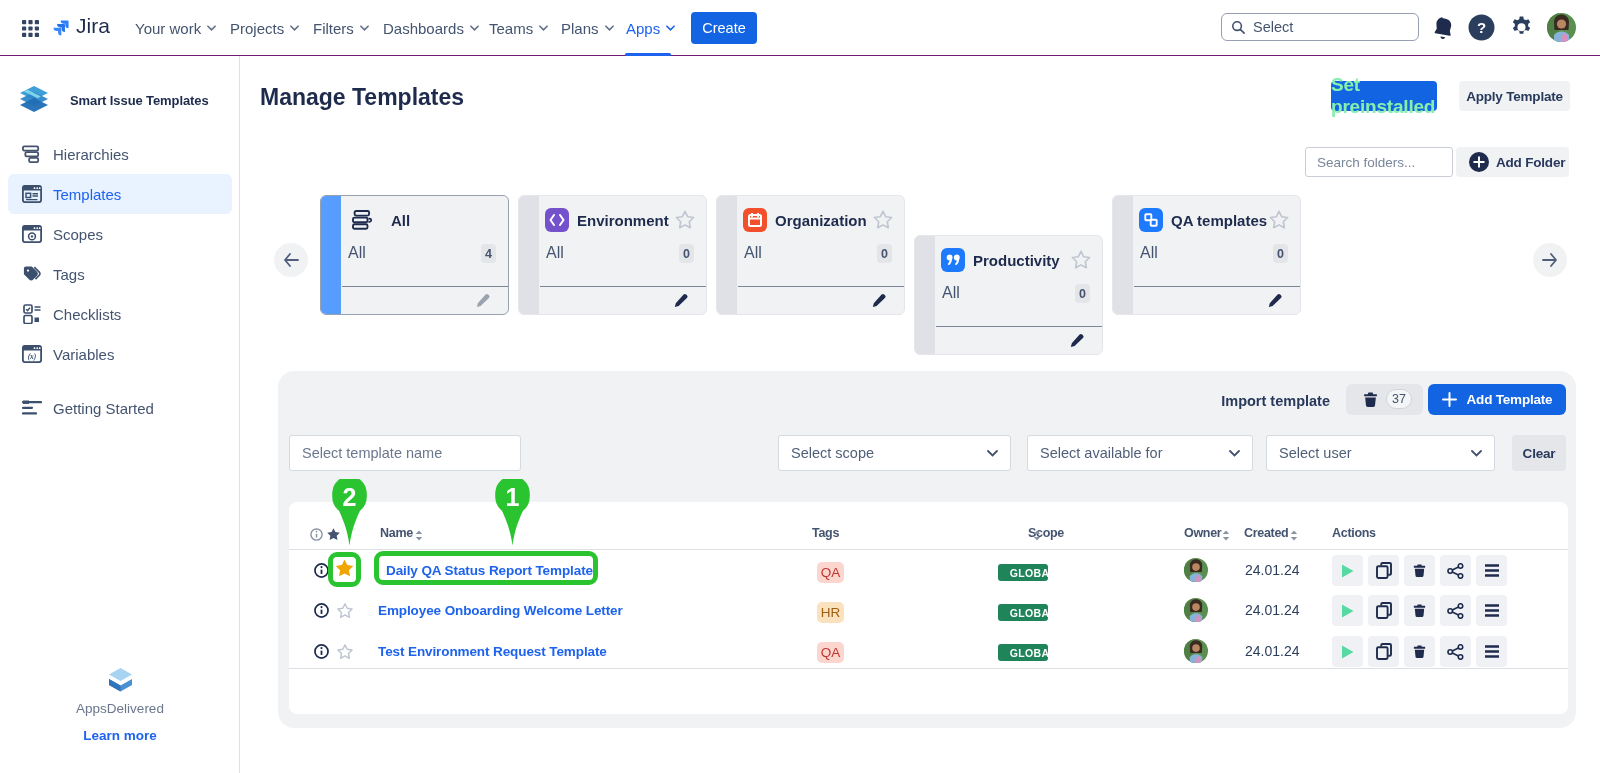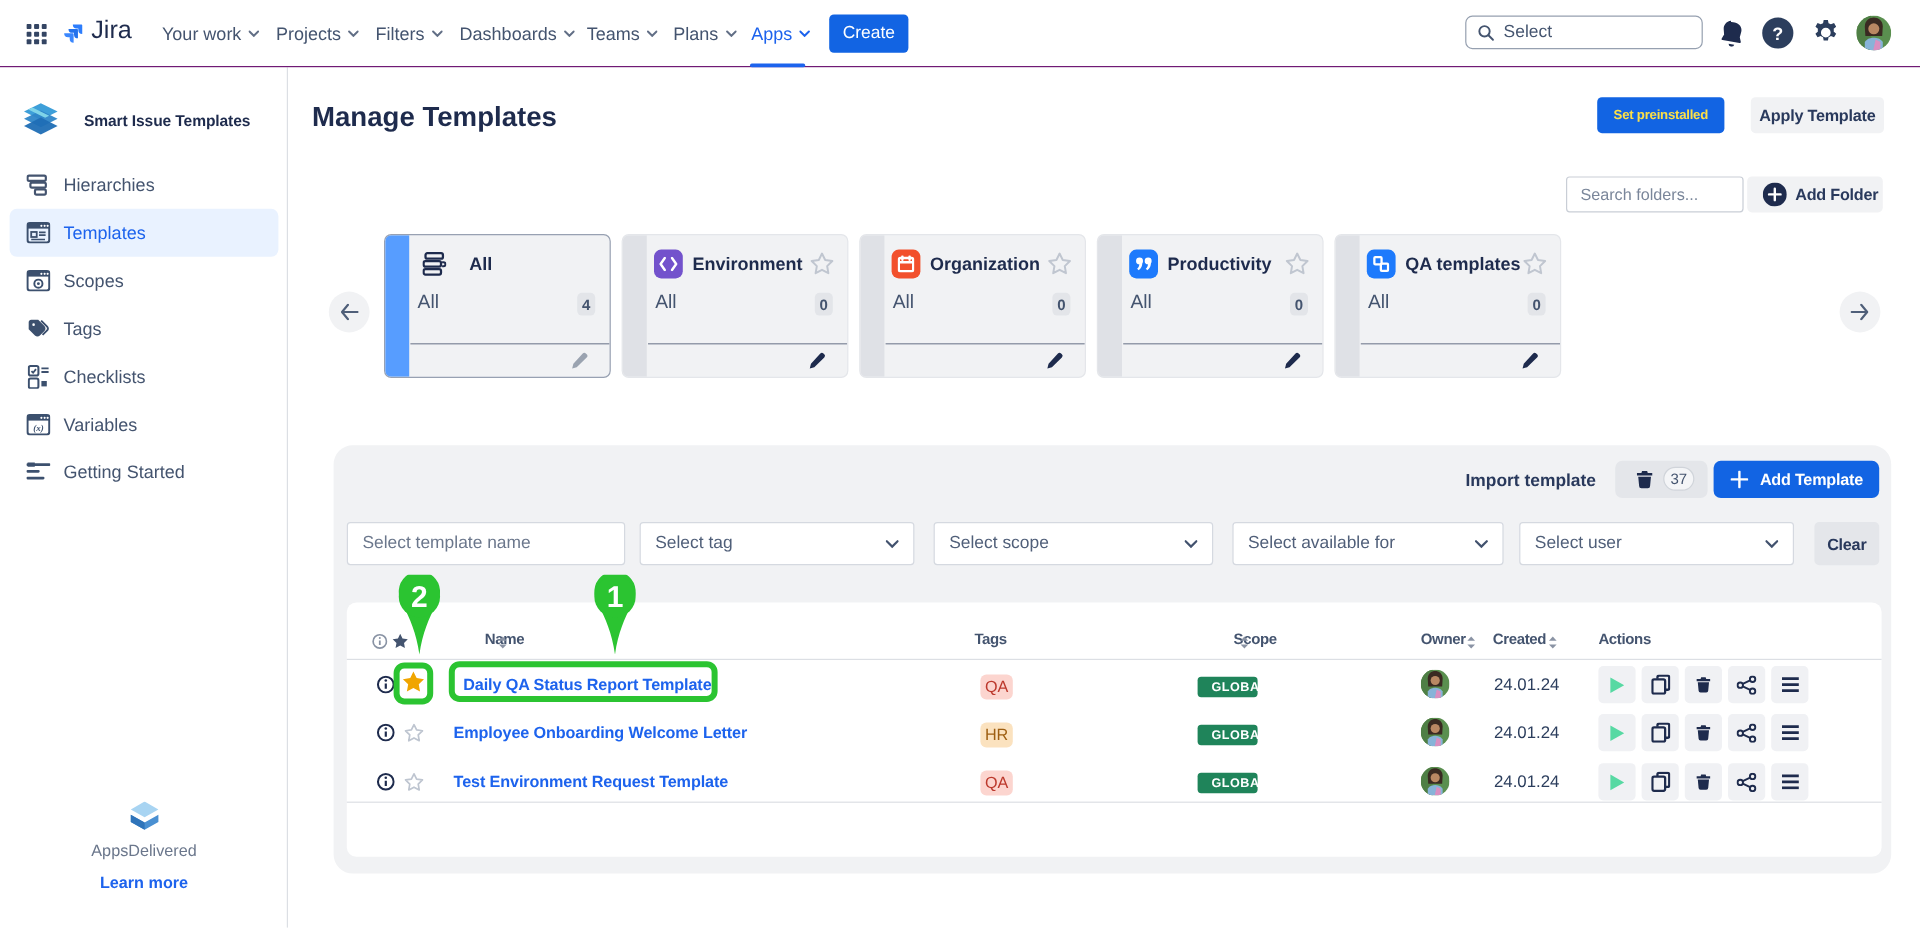--- a/index.html
+++ b/index.html
@@ -207,41 +207,41 @@
           <rect x="0.9" y="0.9" width="18.2" height="16.2" rx="2" fill="none" stroke="#3c506e" stroke-width="1.8"></rect>
           <rect x="0.9" y="0.9" width="18.2" height="4.6" fill="#3c506e"></rect>
           <circle cx="12.5" cy="3.2" r="0.9" fill="#fff"></circle>
           <circle cx="15.2" cy="3.2" r="0.9" fill="#fff"></circle>
           <circle cx="17.7" cy="3.2" r="0.9" fill="#fff"></circle>
           <text x="10" y="14.2" font-size="7.5" font-style="italic" font-weight="bold" fill="#3c506e" text-anchor="middle" font-family="Liberation Serif, serif">(x)</text>
         </svg>
       </span>
     <span class="slb">Variables</span>
   </div>
-  <div class="side-item" style="top:317px;text-align:right;">
+  <div class="side-item" style="top:332px;text-align:right;">
     <span class="sic">
         <svg width="20" height="16" viewBox="0 0 20 16">
           <path d="M1 2.2h18M1 7.8h9M1 13.4h13" stroke="#3c506e" stroke-width="2.2" stroke-linecap="round"></path>
           <path d="M1 2.2h6" stroke="#3c506e" stroke-width="3.4"></path>
         </svg>
       </span>
     <span class="slb">Getting Started</span>
   </div>
 
   <svg class="abs" style="left:108px;top:612px" width="25" height="24" viewBox="0 0 25 24">
     <path d="M12.5 0 24 6.5l-11.5 6.5L1 6.5z" fill="#a8d4f2"></path>
     <path d="M1 11l11.5 6.5L24 11v6l-11.5 6.5L1 17z" fill="#4a90d2"></path>
     <path d="M1 11l11.5 6.5V23.5L1 17z" fill="#2f74ba"></path>
   </svg>
   <div class="abs" style="left:0;top:645px;width:240px;text-align:center;font-size:13.5px;color:#6b778c;">AppsDelivered</div>
   <div class="abs" style="left:0;top:672px;width:240px;text-align:center;font-size:13.5px;font-weight:700;color:#1d63ed;">Learn more</div>
 </div>
 <div id="main">
   <div class="abs" style="left:19px;top:27px;font-size:23px;font-weight:700;color:#1e2b4d;">Manage Templates</div>
-  <div class="btn" style="position:absolute;left:1090px;top:24px;width:106px;height:30px;background:#1264e3;color:#fde047;font-size:11px;letter-spacing:-0.2px;">Set preinstalled</div>
+  <div class="btn" style="position:absolute;left:1090px;top:24px;width:106px;height:30px;background:#1264e3;color:#86efac;font-size:19px;letter-spacing:-0.2px;">Set preinstalled</div>
   <div class="btn" style="position:absolute;left:1218px;top:24px;width:111px;height:30px;background:#f1f2f4;color:#29395c;font-size:13.5px;letter-spacing:-0.2px;">Apply Template</div>
 
   <div class="abs" style="left:1064px;top:90px;width:148px;height:30px;border:1px solid #c9ced6;border-radius:3px;background:#fff;">
     <span style="position:absolute;left:11px;top:7px;font-size:13.5px;color:#7a869a;">Search folders...</span>
   </div>
   <div class="btn" style="position:absolute;left:1215px;top:90px;width:113px;height:30px;background:#f1f2f4;color:#29395c;font-size:13.5px;letter-spacing:-0.2px;gap:7px;justify-content:flex-start;padding-left:13px;">
     <svg width="20" height="20" viewBox="0 0 20 20">
         <circle cx="10" cy="10" r="10" fill="#1e2b4d"></circle>
         <path d="M10 5.2v9.6M5.2 10h9.6" stroke="#fff" stroke-width="2" stroke-linecap="round"></path>
       </svg>
@@ -311,21 +311,21 @@
         <path d="M12 2.5l2.9 5.9 6.5.9-4.7 4.6 1.1 6.5-5.8-3.1-5.8 3.1 1.1-6.5L2.6 9.3l6.5-.9z" fill="none" stroke="#c0c6d0" stroke-width="1.8" stroke-linejoin="round"></path>
       </svg>
     <div class="call">All</div>
     <div class="cbadge">0</div>
     <div class="csep"></div>
     <svg class="cpencil" width="15" height="15" viewBox="0 0 15 15">
         <path d="M10.6 1.6a1.8 1.8 0 0 1 2.6 0l0.7 0.7a1.8 1.8 0 0 1 0 2.6L5.6 13l-3.8 1 1-3.8z" fill="#1e2b4d"></path>
       </svg>
   </div>
 
-  <div class="card" style="left:673px;">
+  <div class="card" style="left:673px;margin-top:40px;">
     <div class="bar"></div>
     <div class="cicon" style="background:#1d7afc;">
         <svg width="16" height="16" viewBox="0 0 16 16">
           <g fill="#fff">
             <circle cx="4.6" cy="5.4" r="2.9"></circle>
             <path d="M6.9 6.9C7 9.5 6 11.7 3.9 13.2L2.6 11.9c1.3-1.1 1.9-2.4 1.8-4z"></path>
             <circle cx="11.8" cy="5.4" r="2.9"></circle>
             <path d="M14.1 6.9c.1 2.6-.9 4.8-3 6.3l-1.3-1.3c1.3-1.1 1.9-2.4 1.8-4z"></path>
           </g>
         </svg>
@@ -373,26 +373,20 @@
     <div class="btn" style="position:absolute;left:1150px;top:13px;width:138px;height:31px;background:#1264e3;color:#fff;font-size:13.5px;letter-spacing:-0.2px;gap:10px;border-radius:6px;">
       <svg width="15" height="15" viewBox="0 0 15 15">
           <path d="M7.5 1v13M1 7.5h13" stroke="#fff" stroke-width="2" stroke-linecap="round"></path>
         </svg>
       Add Template
     </div>
 
     <div class="filter" style="left:11px;width:232px;">
         <span style="color:#6b778c;">Select template name</span>
       </div>
-    <div class="filter" style="left:255px;width:229px;">
-        <span>Select tag</span>
-        <svg class="fchev" width="11" height="7" viewBox="0 0 11 7">
-          <path d="M1 1l4.5 4.5L10 1" fill="none" stroke="#42526e" stroke-width="1.8" stroke-linecap="round"></path>
-        </svg>
-      </div>
     <div class="filter" style="left:500px;width:233px;">
         <span>Select scope</span>
         <svg class="fchev" width="11" height="7" viewBox="0 0 11 7">
           <path d="M1 1l4.5 4.5L10 1" fill="none" stroke="#42526e" stroke-width="1.8" stroke-linecap="round"></path>
         </svg>
       </div>
     <div class="filter" style="left:749px;width:226px;">
         <span>Select available for</span>
         <svg class="fchev" width="11" height="7" viewBox="0 0 11 7">
           <path d="M1 1l4.5 4.5L10 1" fill="none" stroke="#42526e" stroke-width="1.8" stroke-linecap="round"></path>
@@ -409,21 +403,21 @@
     <div id="tablewrap">
 
       <svg class="abs" style="left:21px;top:26px" width="13" height="13" viewBox="0 0 14 14">
           <circle cx="7" cy="7" r="6" fill="none" stroke="#8993a4" stroke-width="1.5"></circle>
           <path d="M7 6.2v4" stroke="#8993a4" stroke-width="1.6"></path>
           <circle cx="7" cy="3.9" r="0.9" fill="#8993a4"></circle>
         </svg>
       <svg class="abs" style="left:37px;top:25px" width="15" height="15" viewBox="0 0 24 24">
           <path d="M12 1.8l3.1 6.3 7 1-5 4.9 1.2 6.9L12 17.6l-6.2 3.3 1.2-6.9-5-4.9 7-1z" fill="#44546f"></path>
         </svg>
-      <div class="th" style="left:91px;margin-left:24px;">Name</div>
+      <div class="th" style="left:91px;">Name</div>
         <svg class="abs" style="left:126px;top:28px" width="8" height="11" viewBox="0 0 8 11">
           <path d="M4 0.5 7.2 4H0.8z" fill="#8a93a4"></path>
           <path d="M4 10.5 0.8 7h6.4z" fill="#8a93a4"></path>
         </svg>
       <div class="th" style="left:523px;">Tags</div>
       <div class="th" style="left:739px;">Scope</div>
         <svg class="abs" style="left:744px;top:28px" width="8" height="11" viewBox="0 0 8 11">
           <path d="M4 0.5 7.2 4H0.8z" fill="#8a93a4"></path>
           <path d="M4 10.5 0.8 7h6.4z" fill="#8a93a4"></path>
         </svg>

